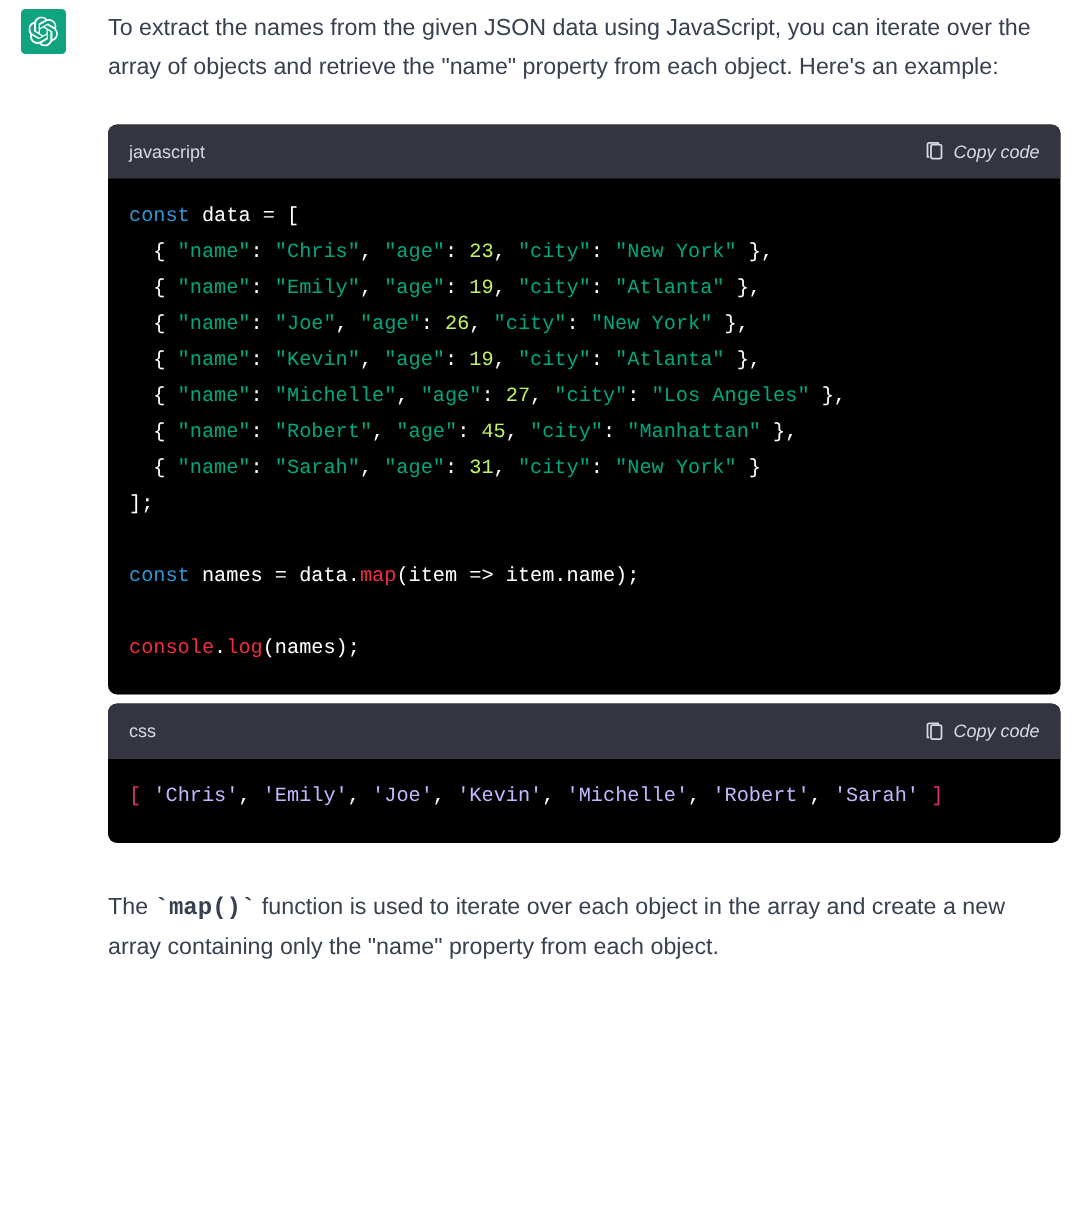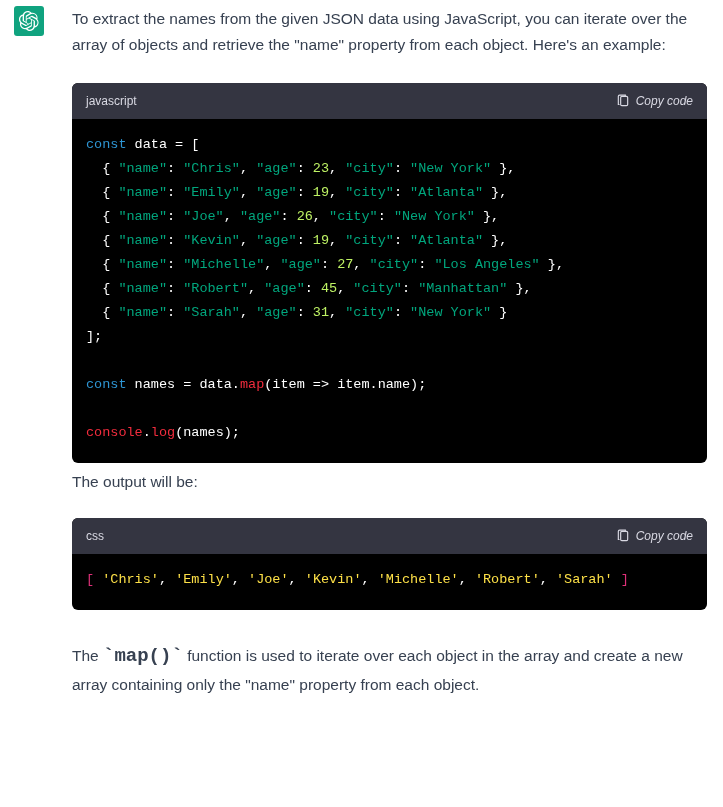--- a/index.html
+++ b/index.html
@@ -50,25 +50,25 @@
       color: #d9d9e3; cursor: pointer; font-size: 12px; font-style: italic;
     }
     .copy-btn svg { width: 14px; height: 14px; stroke: #d9d9e3; fill: none; stroke-width: 2; }
     .code-content { padding: 14px 14px 18px 14px; color: #fff; white-space: pre; overflow-x: auto; }
     
     .tk-kw  { color: #2e95d3; }    
     .tk-fn  { color: #f22c3d; }    
     .tk-str { color: #00a67d; }    
     .tk-num { color: #bef264; }
     .tk-br  { color: #df3079; }    
-    .tk-out { color: #fde047; }    
+    .tk-out { color: #c4b5fd; }    
     .inline-code {
       font-family: Consolas, Monaco, "Courier New", monospace;
       font-weight: 700;
-      font-size: 19px;
+      font-size: 16px;
     }
   </style>
 </head>
 <body>
 
 <div class="message-row">
   <div class="avatar">
     <svg viewBox="0 0 41 41">
         <path d="M37.5 16.8c.9-2.7.6-5.7-.9-8.2-2.2-3.9-6.7-5.9-11.1-5C23.6 1.4 20.8 0 17.8 0c-4.5 0-8.5 2.9-9.9 7.2-2.8.6-5.2 2.3-6.6 4.8C-1 15.9-.5 20.8 2.5 24.2c-.9 2.8-.6 5.7.9 8.2 2.2 3.9 6.7 5.9 11.1 5C16.4 39.6 19.2 41 22.2 41c4.5 0 8.5-2.9 9.9-7.2 2.8-.6 5.2-2.3 6.6-4.8 2.3-3.9 1.8-8.8-1.2-12.2zM22.2 38.3c-1.8 0-3.6-.6-5-1.8l.2-.1 8.3-4.8c.4-.2.7-.7.7-1.2V18.7l3.5 2v9.7c0 4.4-3.4 7.9-7.7 7.9zM5.6 31.2c-.9-1.6-1.3-3.5-.9-5.3l.2.1 8.3 4.8c.4.2.9.2 1.4 0l10.2-5.9v4.1l-8.4 4.9c-3.8 2.1-8.5.8-10.8-2.7zM3.4 13.3c.9-1.6 2.4-2.8 4.1-3.4v9.9c0 .5.3.9.7 1.2l10.2 5.9-3.5 2-8.4-4.8c-3.7-2.2-5-7-3.1-10.8zm28.9 6.7l-10.2-5.9 3.5-2 8.4 4.8c3.7 2.2 5 6.9 2.8 10.7-.9 1.6-2.4 2.8-4.1 3.4v-9.9c.1-.4-.2-.9-.4-1.1zm3.5-5.3l-.2-.1-8.3-4.8c-.4-.2-.9-.2-1.4 0l-10.2 5.9V11.6l8.4-4.8c3.7-2.2 8.5-.9 10.7 2.8 1 1.5 1.3 3.3 1 5.1zm-22 7.2l-3.5-2v-9.7c0-4.3 3.5-7.8 7.8-7.8 1.8 0 3.6.6 5 1.8l-.2.1-8.3 4.8c-.4.2-.7.7-.7 1.2l-.1 11.6zm1.9-4.1l4.5-2.6 4.5 2.6v5.2L20.2 26l-4.5-2.6v-5.2z"></path>
       </svg>
@@ -97,21 +97,20 @@
   { <span class="tk-str">"name"</span>: <span class="tk-str">"Michelle"</span>, <span class="tk-str">"age"</span>: <span class="tk-num">27</span>, <span class="tk-str">"city"</span>: <span class="tk-str">"Los Angeles"</span> },
   { <span class="tk-str">"name"</span>: <span class="tk-str">"Robert"</span>, <span class="tk-str">"age"</span>: <span class="tk-num">45</span>, <span class="tk-str">"city"</span>: <span class="tk-str">"Manhattan"</span> },
   { <span class="tk-str">"name"</span>: <span class="tk-str">"Sarah"</span>, <span class="tk-str">"age"</span>: <span class="tk-num">31</span>, <span class="tk-str">"city"</span>: <span class="tk-str">"New York"</span> }
 ];
 
 <span class="tk-kw">const</span> names = data.<span class="tk-fn">map</span>(item =&gt; item.name);
 
 <span class="tk-fn">console</span>.<span class="tk-fn">log</span>(names);</div>
     </div>
 
-    <p class="paragraph-tight">The output will be:</p>
 
     <div class="code-block">
       <div class="code-header">
         <span>css</span>
         <span class="copy-btn">
           <svg viewBox="0 0 24 24">
               <rect x="8" y="4" width="12" height="16" rx="2"></rect>
               <path d="M16 4V2H6a2 2 0 0 0-2 2v14h2"></path>
             </svg>
           <span>Copy code</span>

